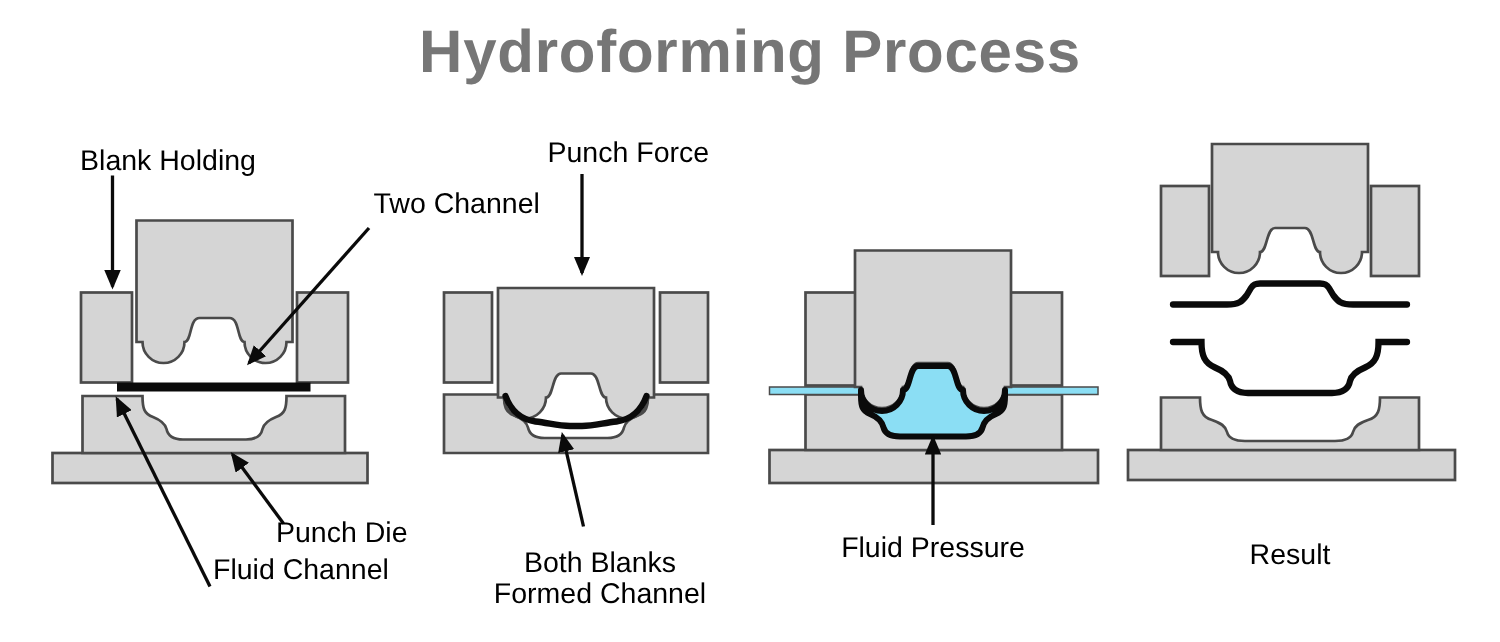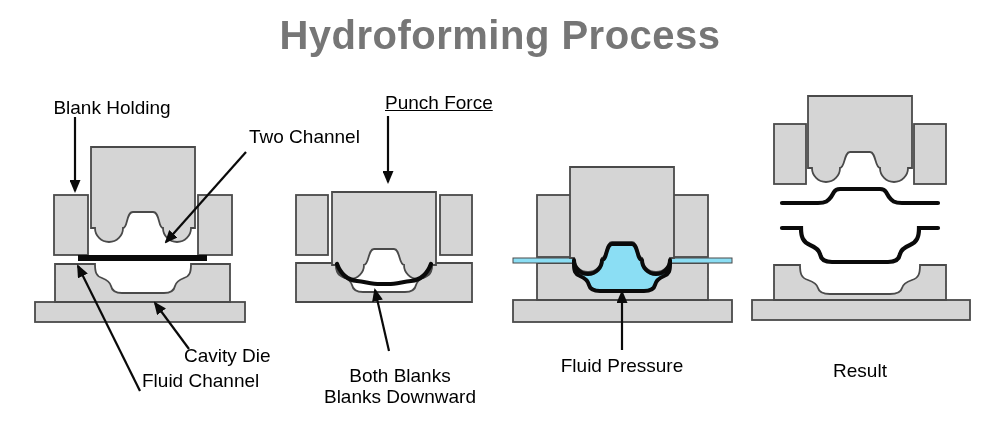--- a/index.html
+++ b/index.html
@@ -122,28 +122,28 @@
   </svg>
 
   <div class="page-title">Hydroforming Process</div>
 
   <div class="lbl center" style="left:32px;top:85px;width:160px;margin-top:12px;">
     <div>Blank Holding</div>
   </div>
 
   <div class="lbl" style="left:249px;top:126px;">Two Channel</div>
 
-  <div class="lbl" style="left:184px;top:345px;">Cavity Die</div>
+  <div class="lbl" style="left:184px;top:345px;">Punch Die</div>
 
   <div class="lbl" style="left:142px;top:370px;">Fluid Channel</div>
 
-  <div class="lbl" style="left:385px;top:92px;text-decoration:underline;">Punch Force</div>
+  <div class="lbl" style="left:365px;top:92px;">Punch Force</div>
 
   <div class="lbl center" style="left:300px;top:365px;width:200px;">
     <div>Both Blanks</div>
-    <div>Blanks Downward</div>
+    <div>Formed Channel</div>
   </div>
 
   <div class="lbl center" style="left:542px;top:355px;width:160px;">Fluid Pressure</div>
 
   <div class="lbl center" style="left:800px;top:360px;width:120px;">Result</div>
 
 </div>
 
 </body></html>

